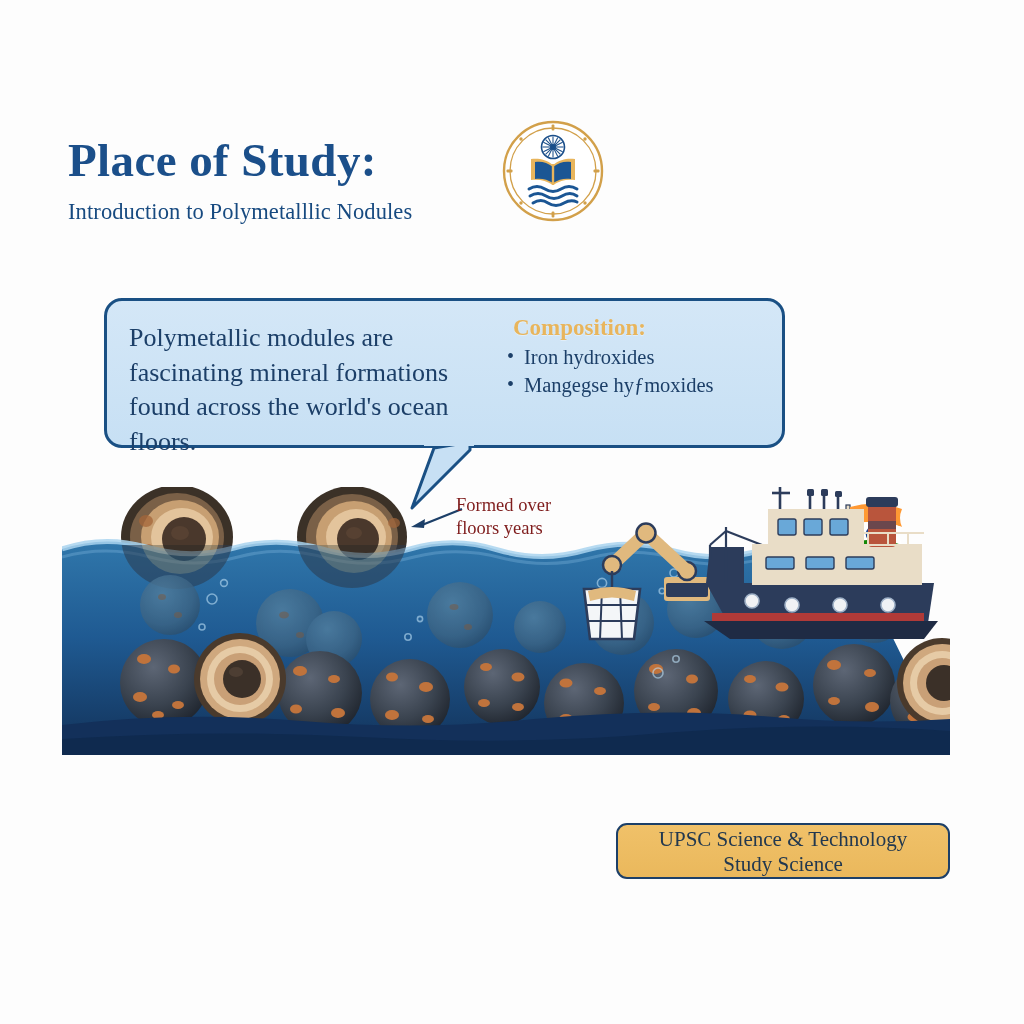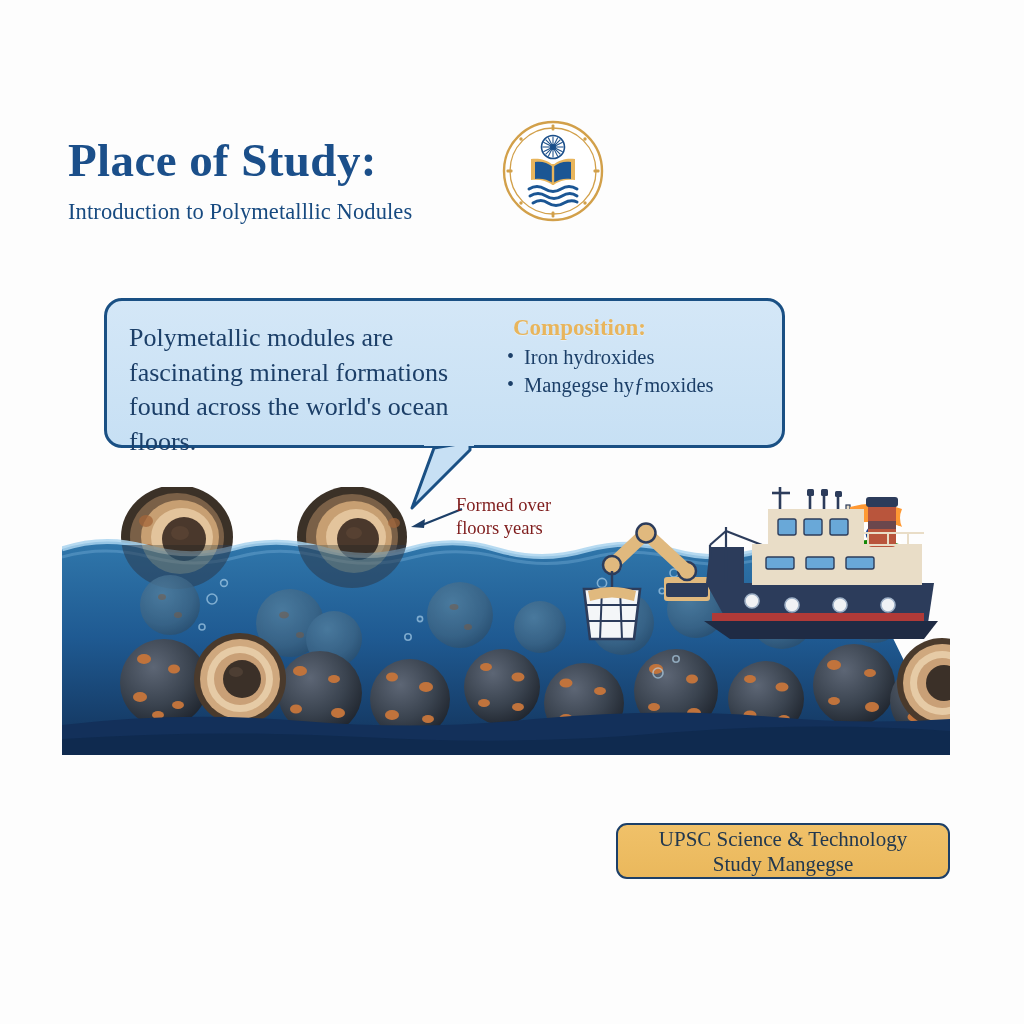--- a/index.html
+++ b/index.html
@@ -473,17 +473,17 @@
             <line x1="800" y1="46" x2="862" y2="46"></line>
           </g>
         </g>
       </g>
     </svg>
   </div>
 
   <div class="banner">
     <div class="banner-text">
       <div>UPSC Science &amp; Technology</div>
-      <div>Study Mangegse</div>
+      <div>Study Science</div>
     </div>
   </div>
 
 </div>
 
 </body></html>

